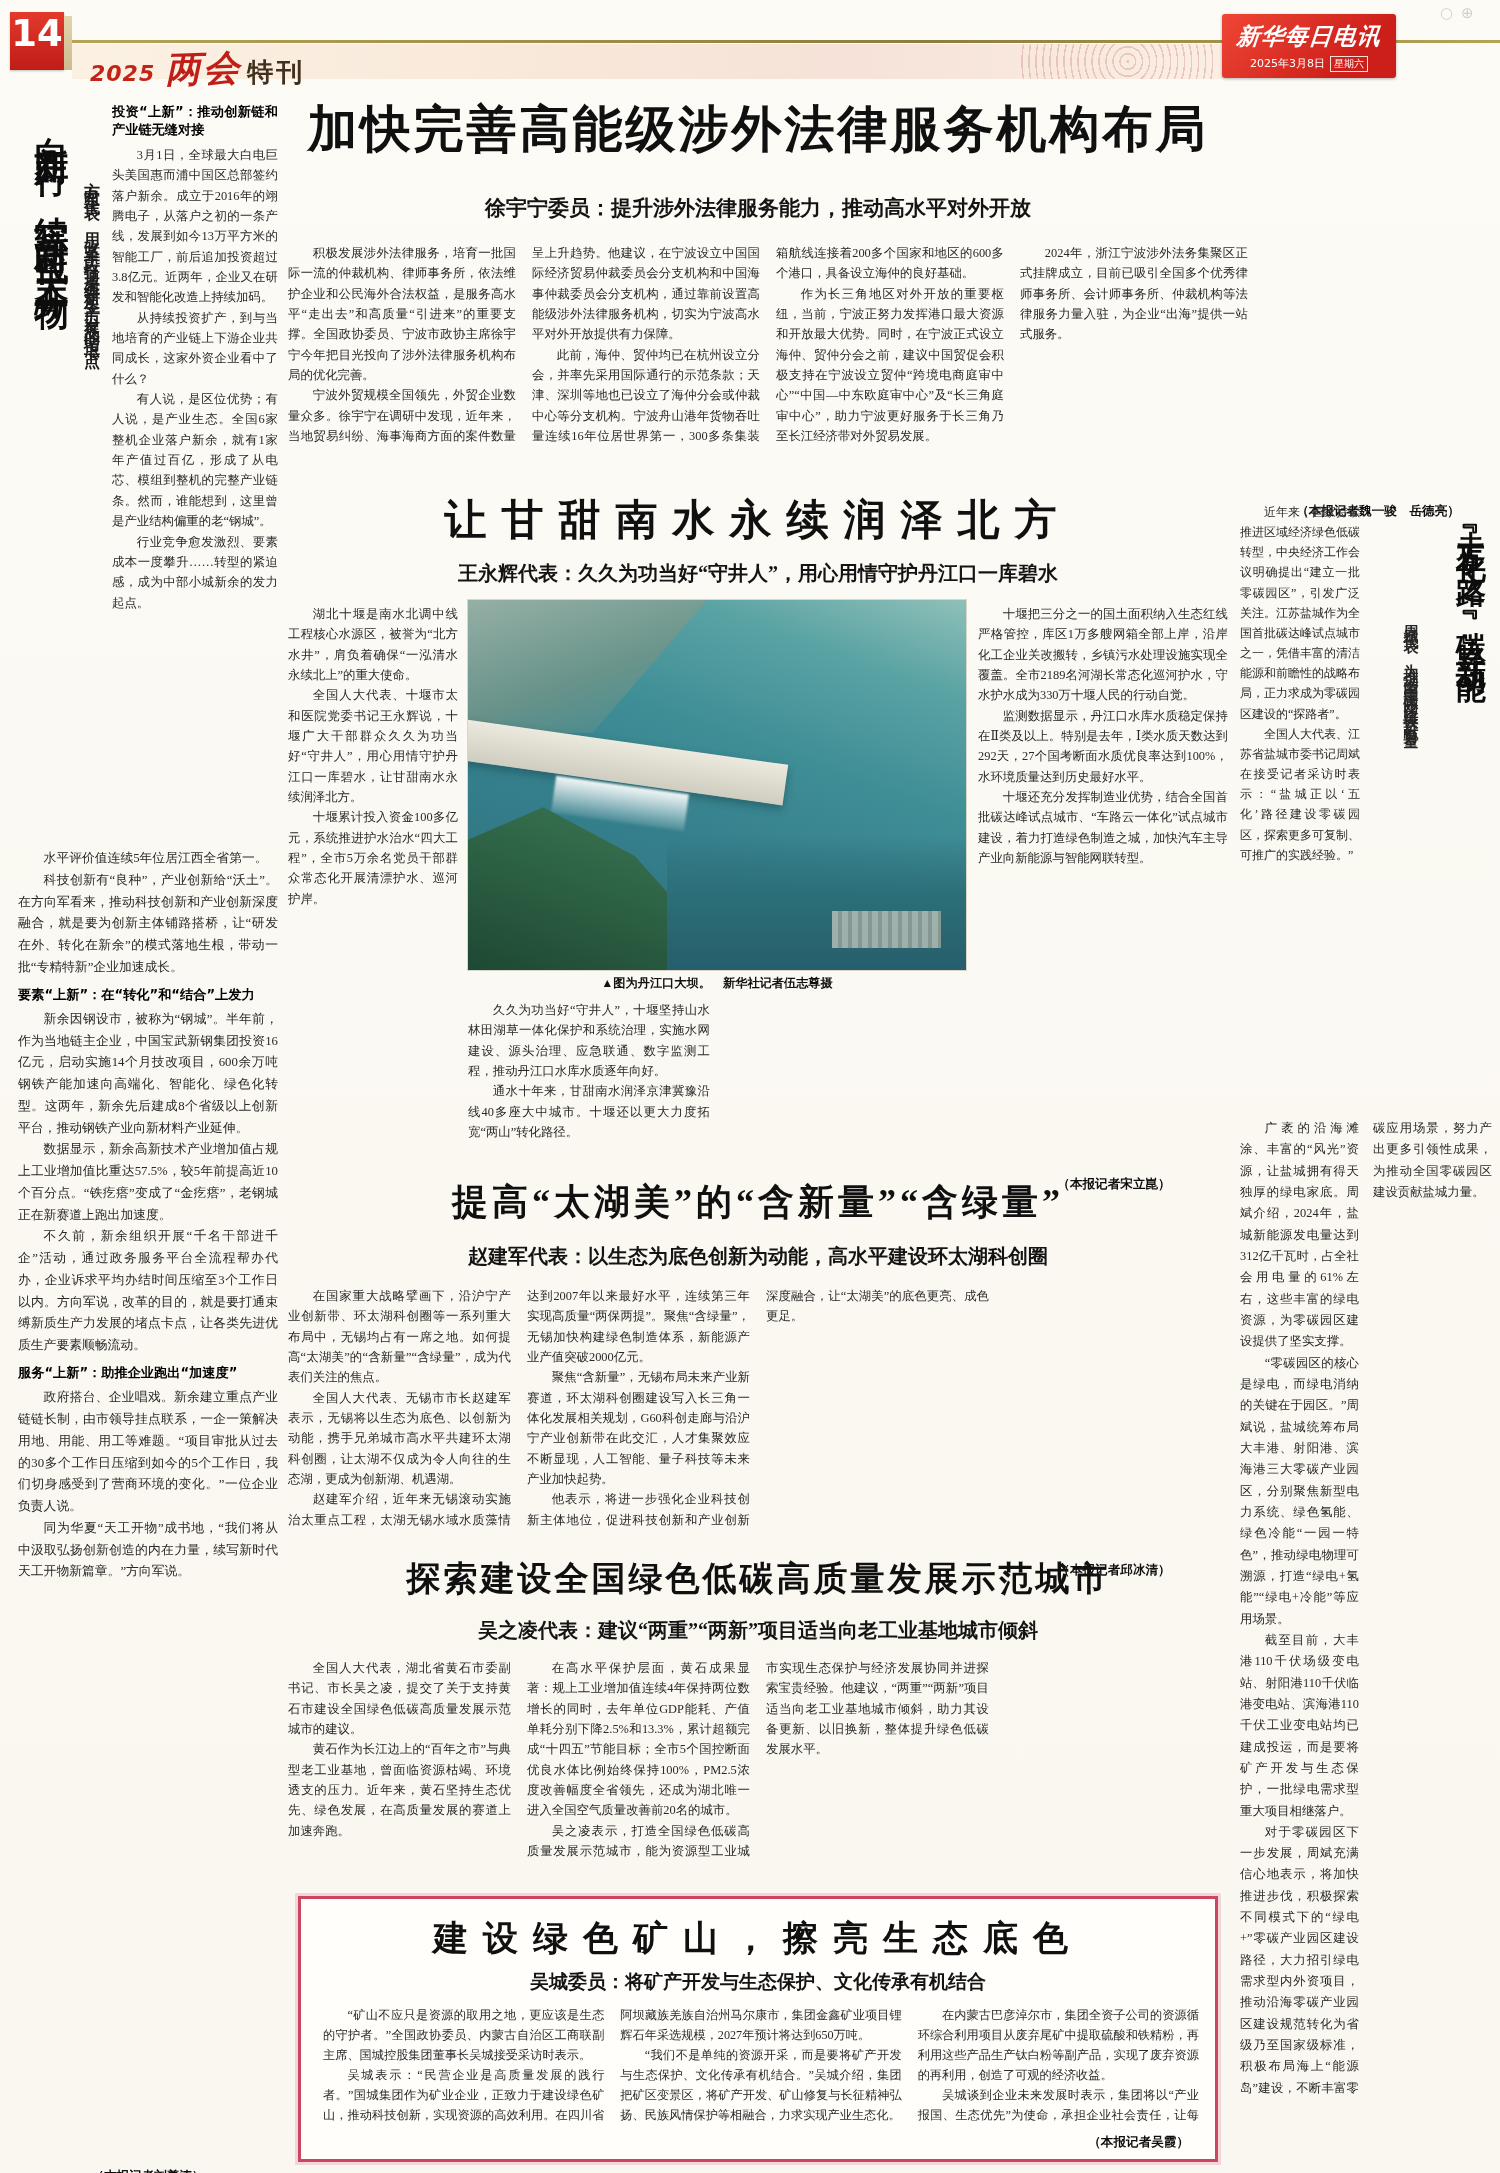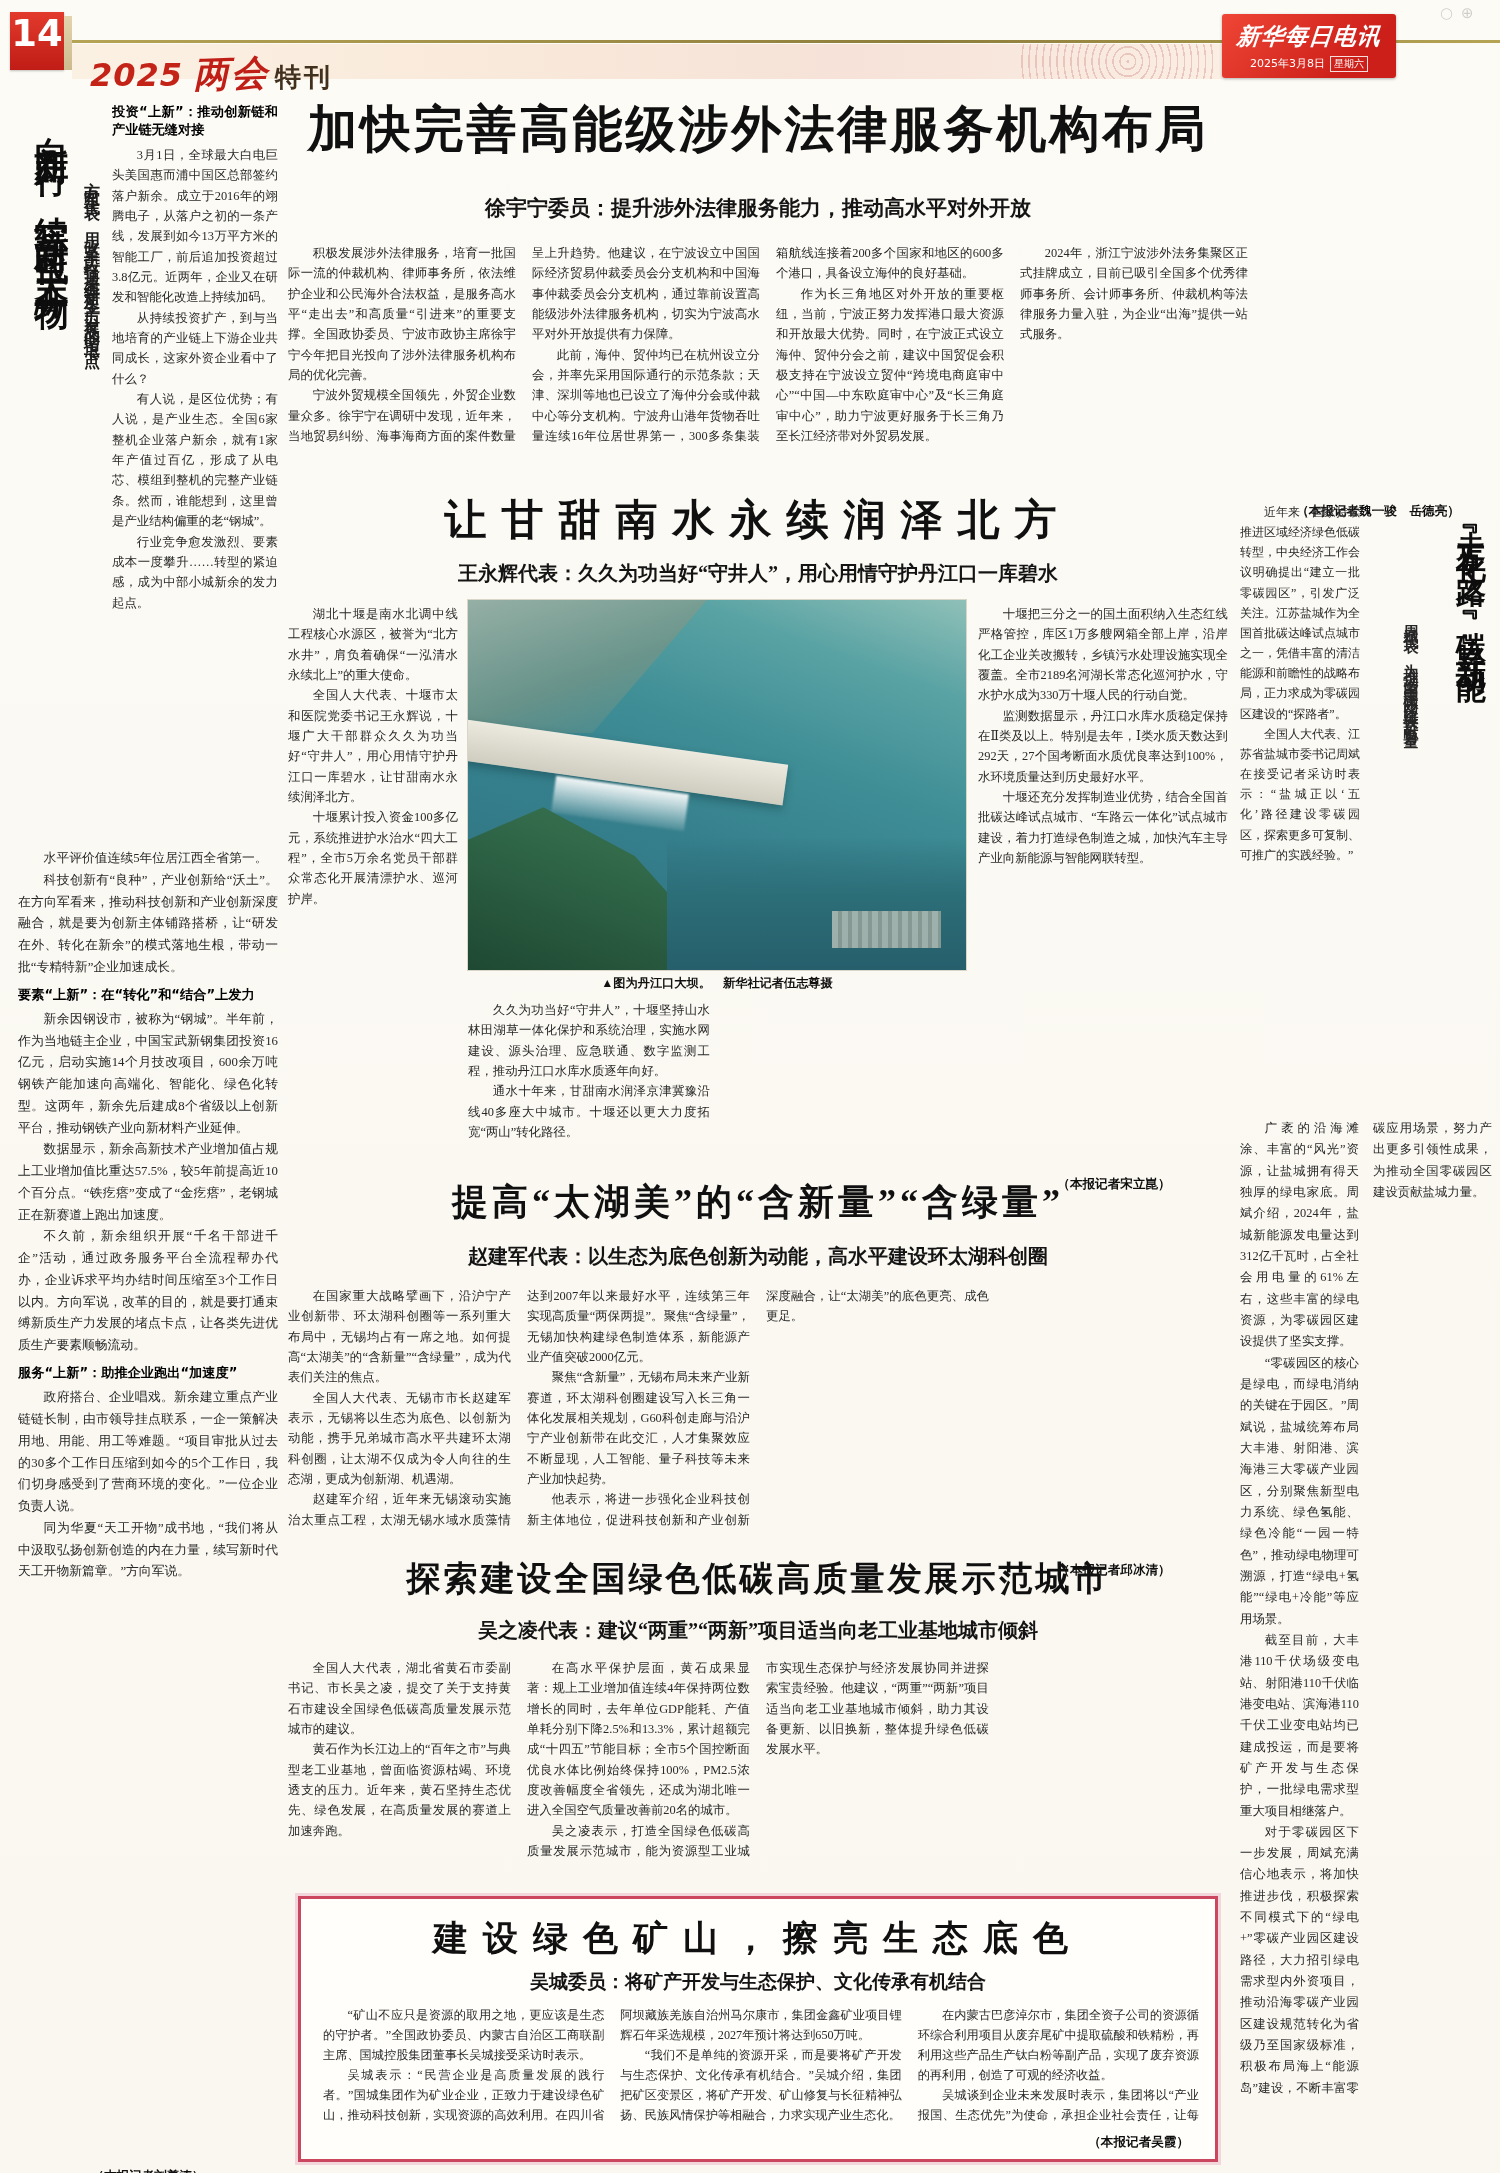--- a/index.html
+++ b/index.html
@@ -10,21 +10,21 @@
 
   
   .gold-rule{left:70px;top:40px;width:1430px;height:3px;background:linear-gradient(90deg,#b5a455,#8e7e3c 60%,#b5a455);}
   .pagenum-box{left:10px;top:12px;width:54px;height:58px;background:linear-gradient(180deg,#e23a2c,#c01d16);color:#fff;
     font-family:"DejaVu Sans",sans-serif;font-weight:bold;font-size:37px;display:flex;justify-content:center;
     box-shadow:0 1px 2px rgba(0,0,0,.25);}
   .pagenum-sliver{left:64px;top:16px;width:8px;height:54px;background:linear-gradient(180deg,#e3d4ae,#cdbb8e);}
   .banner{left:72px;top:44px;width:1150px;height:35px;background:linear-gradient(90deg,#fbf1e3 0%,#f9e9da 38%,#f6e2d8 68%,#fbeee3 100%);
     display:flex;align-items:center;}
   .banner-text{display:flex;align-items:baseline;margin-left:18px;}
-  .banner-year{color:#c42318;font-size:32px;font-weight:900;font-style:italic;font-family:"DejaVu Sans",sans-serif;letter-spacing:1px;margin-top:32px;}
+  .banner-year{color:#c42318;font-size:22px;font-weight:900;font-style:italic;font-family:"DejaVu Sans",sans-serif;letter-spacing:1px;margin-top:32px;}
   .banner-brand{color:#c01f17;font-size:36px;font-weight:900;font-style:italic;margin:0 6px 0 10px;transform:rotate(-2deg);letter-spacing:2px;}
   .banner-suffix{color:#40301d;font-size:26px;font-weight:900;letter-spacing:3px;}
   .banner-ornament{left:1020px;top:44px;width:196px;height:35px;opacity:.75;
     background:repeating-radial-gradient(circle at 55% 50%, rgba(209,146,140,.55) 0 1.5px, rgba(255,255,255,0) 1.5px 7px);}
   .masthead{left:1222px;top:14px;width:174px;height:64px;border-radius:3px;background:linear-gradient(135deg,#ef4636 0%,#cc1f19 75%);
     display:flex;flex-direction:column;align-items:center;justify-content:center;box-shadow:0 1px 3px rgba(0,0,0,.3);}
   .masthead-logo{color:#fff;font-size:23px;font-weight:900;font-style:italic;letter-spacing:1px;transform:skewX(-5deg);}
   .masthead-date{color:#fff;font-size:11px;margin-top:4px;display:flex;align-items:center;font-family:"DejaVu Sans",sans-serif;}
   .masthead-weekday{border:1px solid rgba(255,255,255,.85);padding:0 3px;margin-left:5px;font-size:10px;}
   .viewer-icons{left:1440px;top:4px;display:flex;gap:8px;color:#b5b3ac;font-size:15px;opacity:.6;font-family:"DejaVu Sans",sans-serif;}

